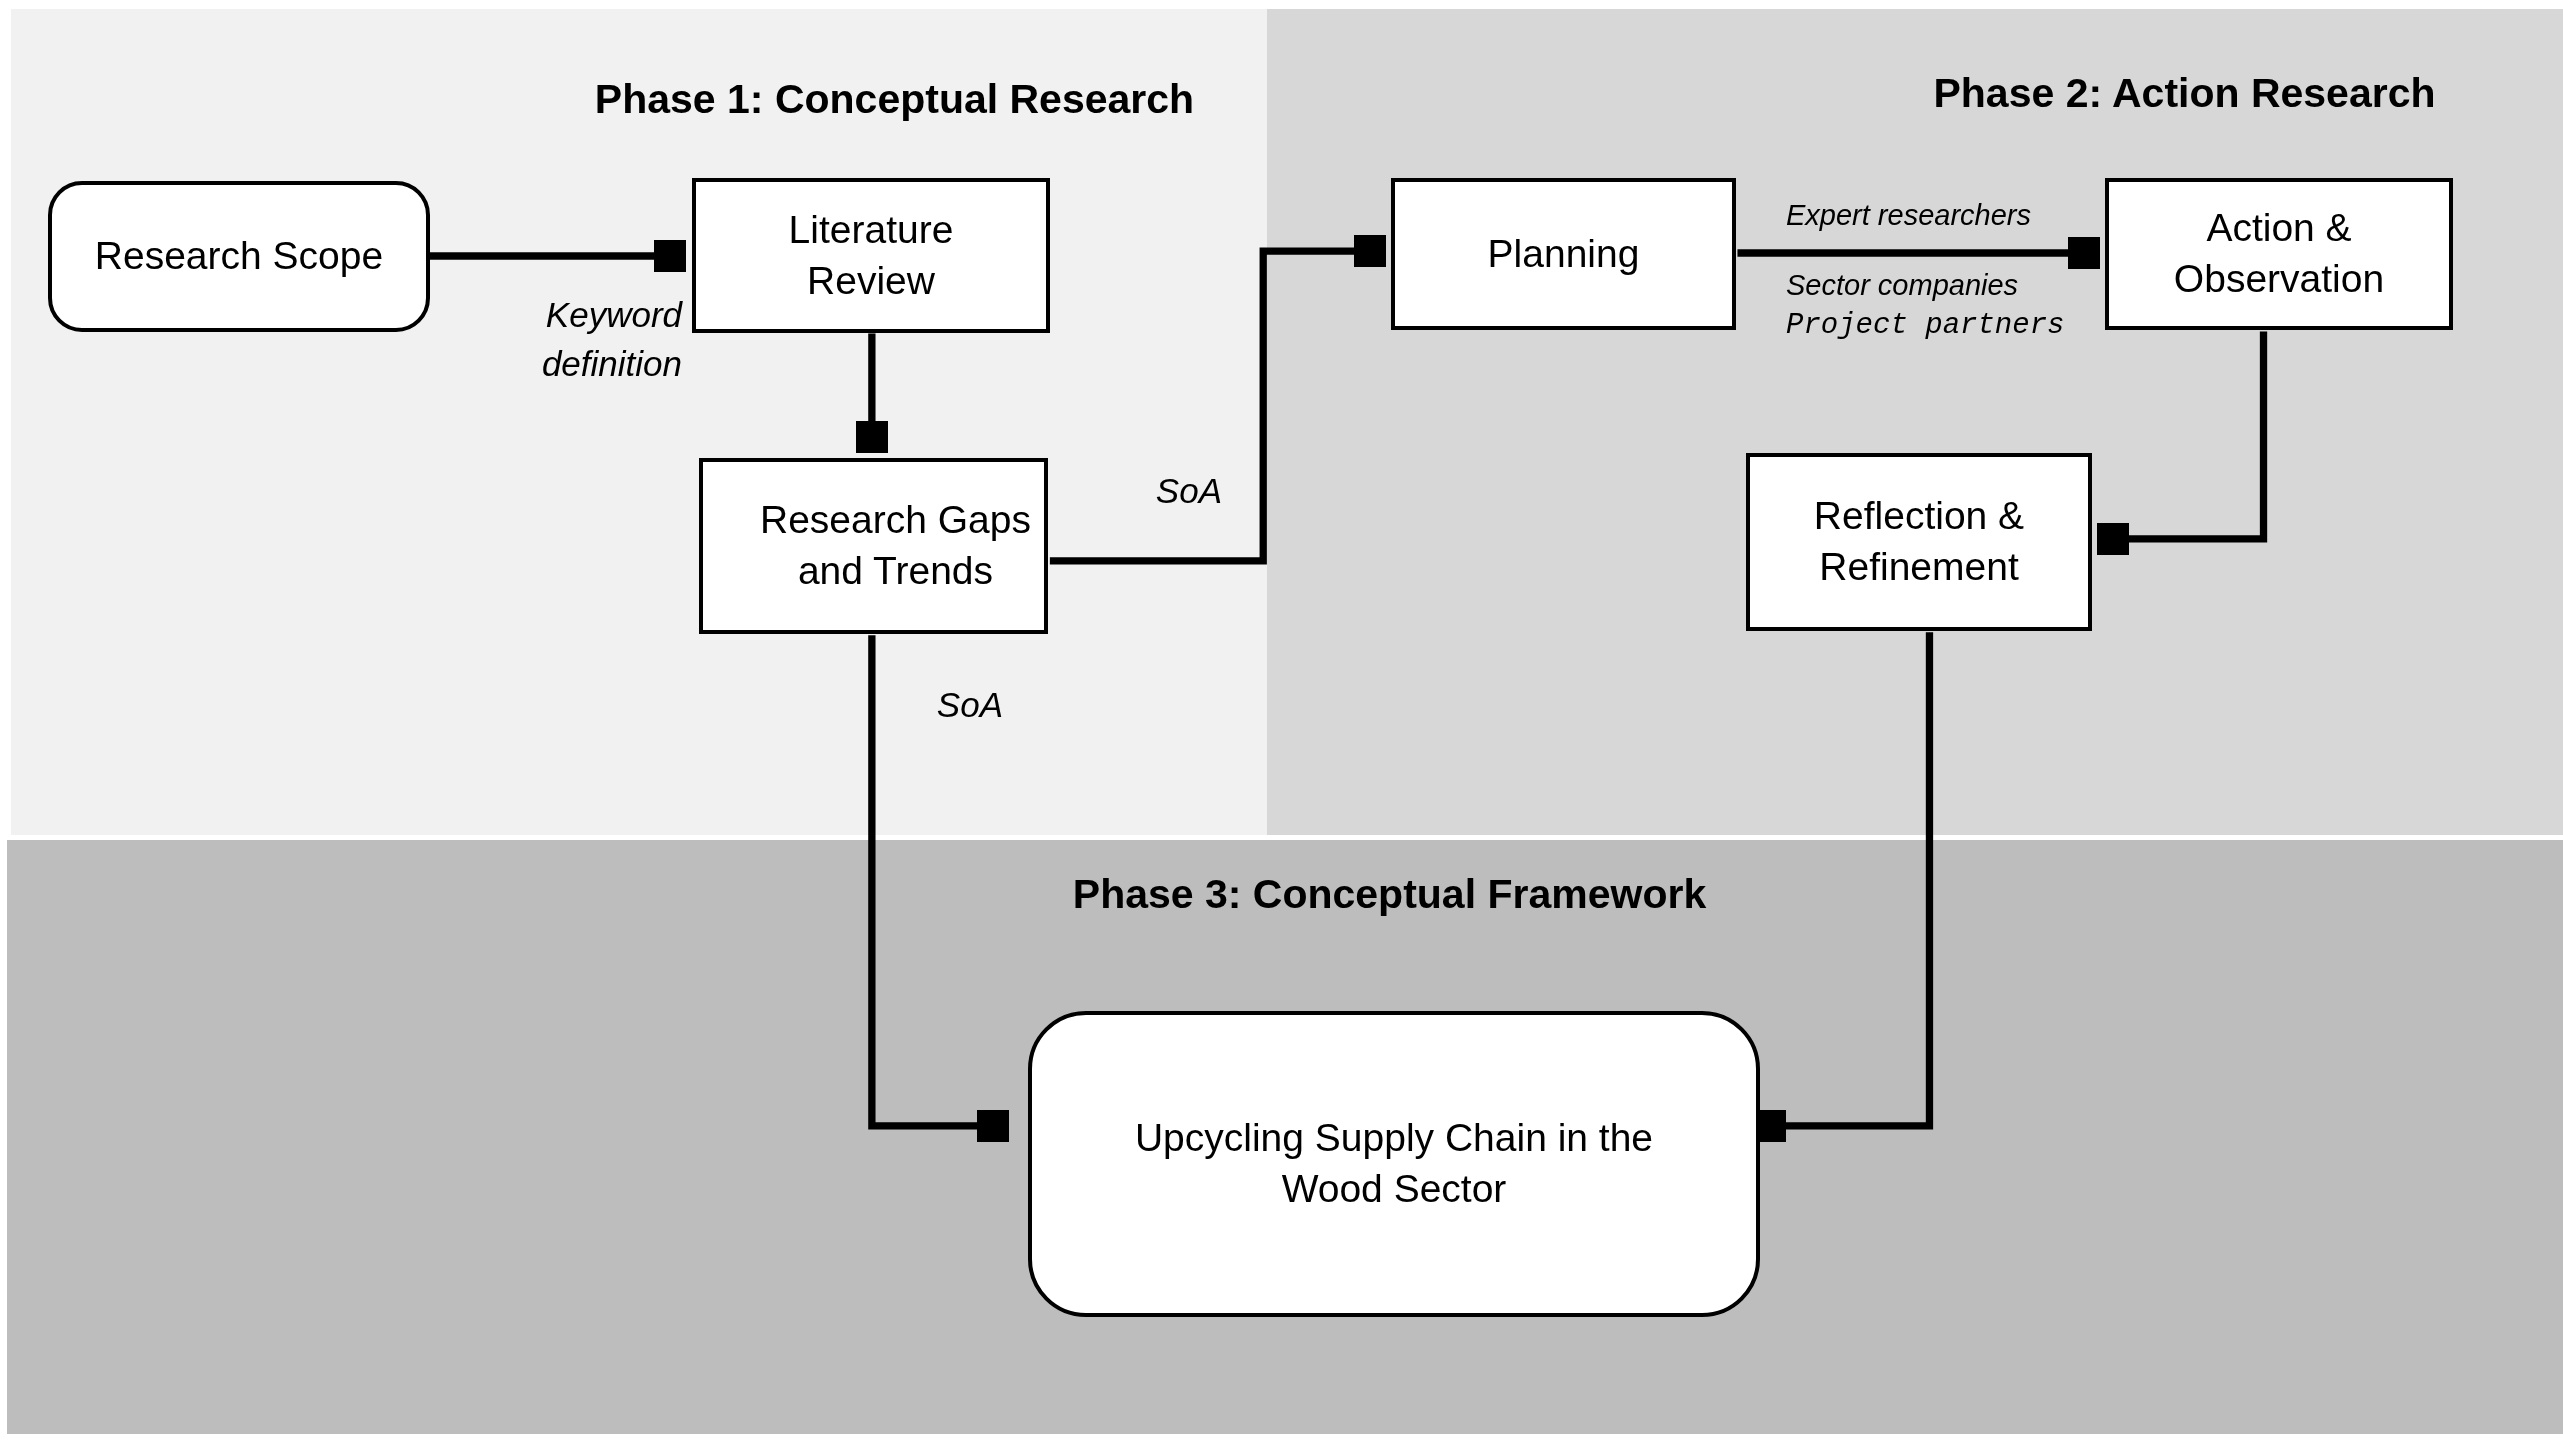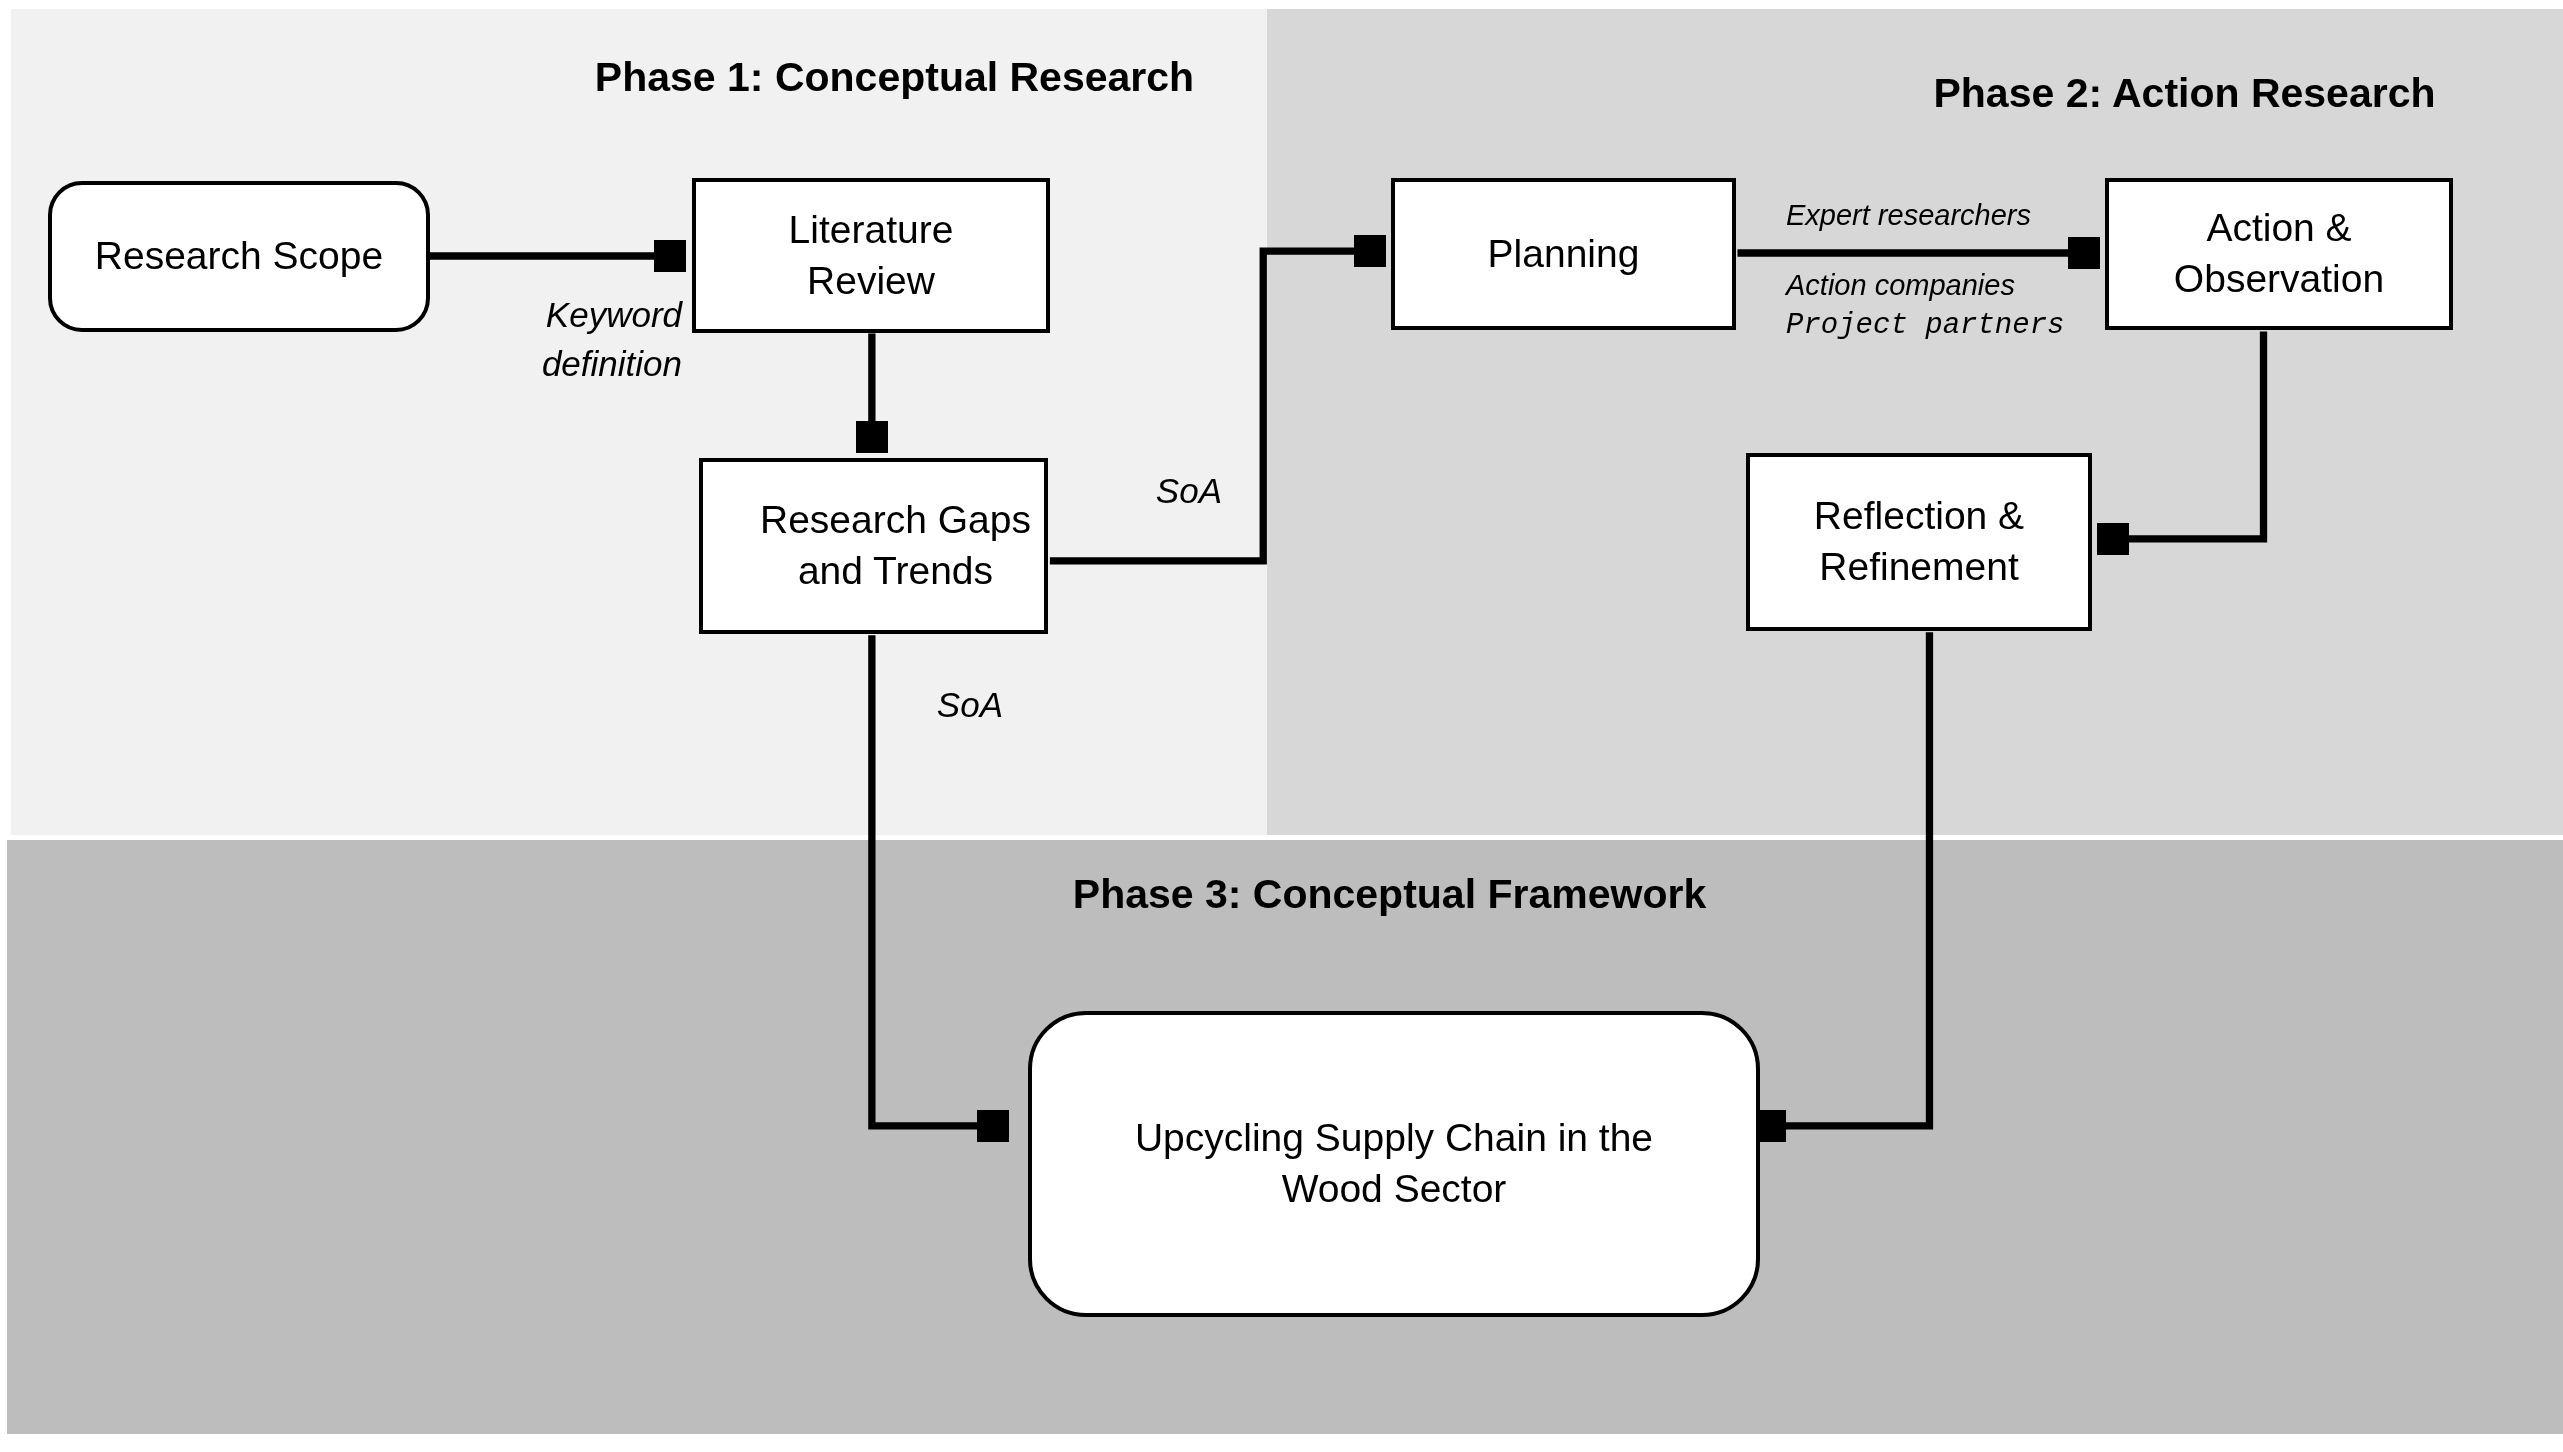--- a/index.html
+++ b/index.html
@@ -21,21 +21,21 @@
 
   
   .phase-title {
     position: absolute;
     font-size: 41px;
     font-weight: 700;
     text-align: center;
     white-space: nowrap;
     line-height: 1;
   }
-  #title-phase1 { left: 346px;  top: 57px;  width: 1097px; }
+  #title-phase1 { left: 346px;  top: 79px;  width: 1097px; }
   #title-phase2 { left: 1636px; top: 73px;  width: 1097px; }
   #title-phase3 { left: 841px; top: 874px; width: 1097px; }
 
   
   #edges { position: absolute; left: 0; top: 0; width: 2563px; height: 1452px; }
   #edges path { fill: none; stroke: #000; stroke-width: 12px; }
 
   
   .node {
     position: absolute;
@@ -135,17 +135,17 @@
     <span class="lbl">Reflection &amp; Refinement</span>
   </div>
   <div class="node" id="node-upcycling">
     <span class="lbl">Upcycling Supply Chain in the Wood Sector</span>
   </div>
 
   <div class="edge-label" id="label-keyword">Keyword definition</div>
   <div class="edge-label" id="label-soa-top">SoA</div>
   <div class="edge-label" id="label-soa-left">SoA</div>
   <div class="edge-label-small" id="label-expert">Expert researchers</div>
-  <div class="edge-label-small" id="label-pilot">Action companies</div>
+  <div class="edge-label-small" id="label-pilot">Sector companies</div>
   <div class="edge-label-small" id="label-project">Project partners</div>
 
 </div>
 
 
 </body></html>

